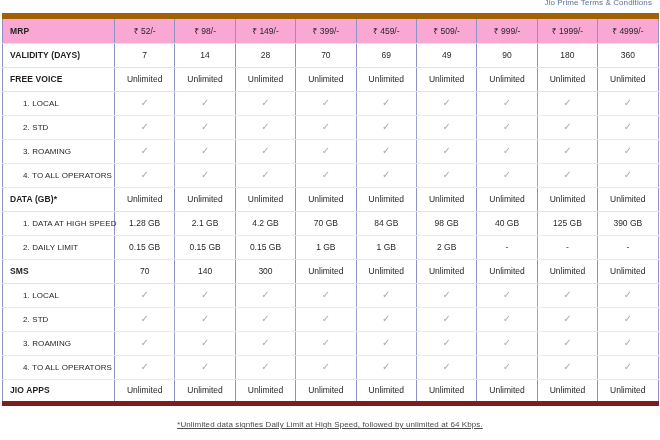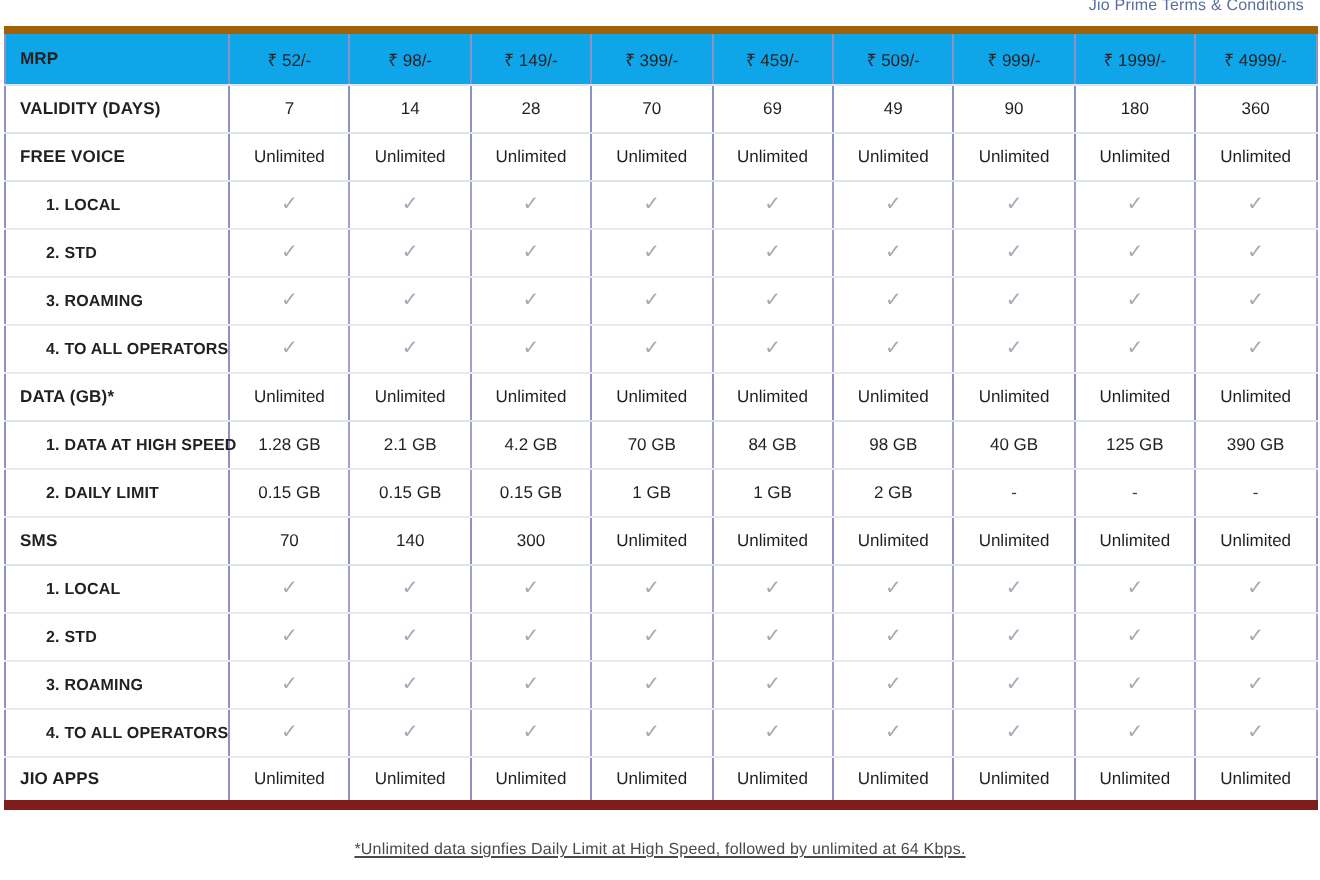--- a/index.html
+++ b/index.html
@@ -50,36 +50,36 @@
     border-left: 1px solid #8e91c4;
     border-right: 1px solid #8e91c4;
     height: 24px;
     padding: 0 4px;
     text-align: center;
     vertical-align: middle;
     box-sizing: border-box;
     white-space: nowrap;
   }
   table.plans tr.r-mrp td {
-    background: #0ea5e9;
-    border-top: 4px solid #a16207;
+    background: #f9a8d4;
+    border-top: 6px solid #a16207;
     height: 27px;
   }
   table.plans td.label {
     text-align: left;
     font-weight: bold;
     font-size: 8.5px;
     letter-spacing: 0.1px;
     border-left: 1px solid #8e91c4;
     border-right: 1px solid #8e91c4;
     padding-left: 7px;
   }
   table.plans td.sublabel {
     text-align: left;
-    font-weight: bold;
+    font-weight: normal;
     font-size: 8px;
     padding-left: 20px;
     letter-spacing: 0.1px;
     border-left: 1px solid #8e91c4;
     border-right: 1px solid #8e91c4;
   }
   table.plans tr.sub td {
     border-top: 1px solid #e8eaef;
     border-bottom: 1px solid #e8eaef;
   }

